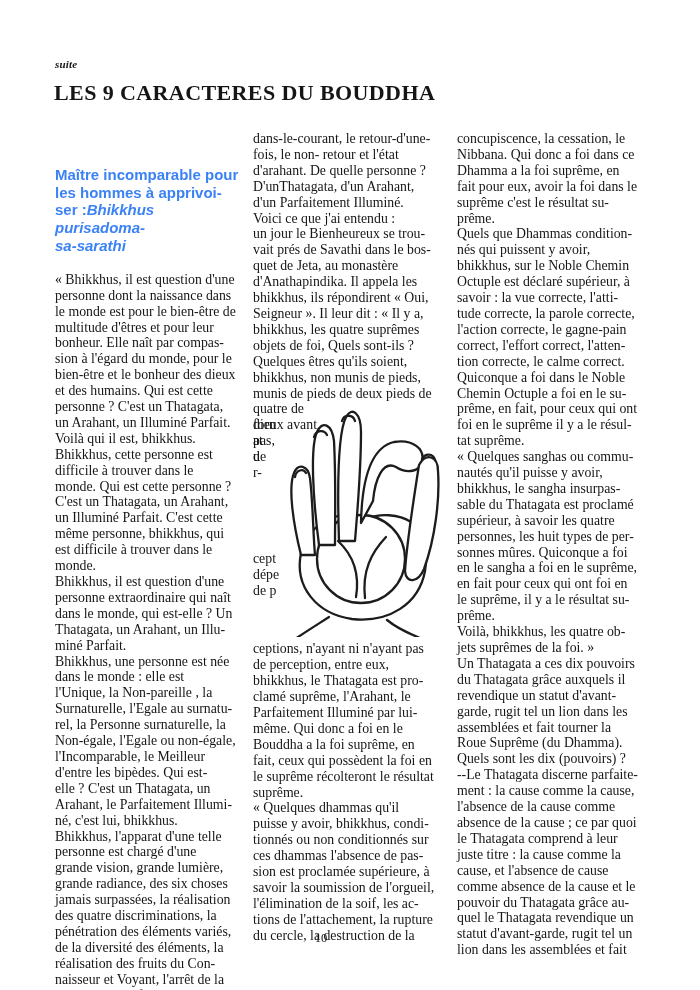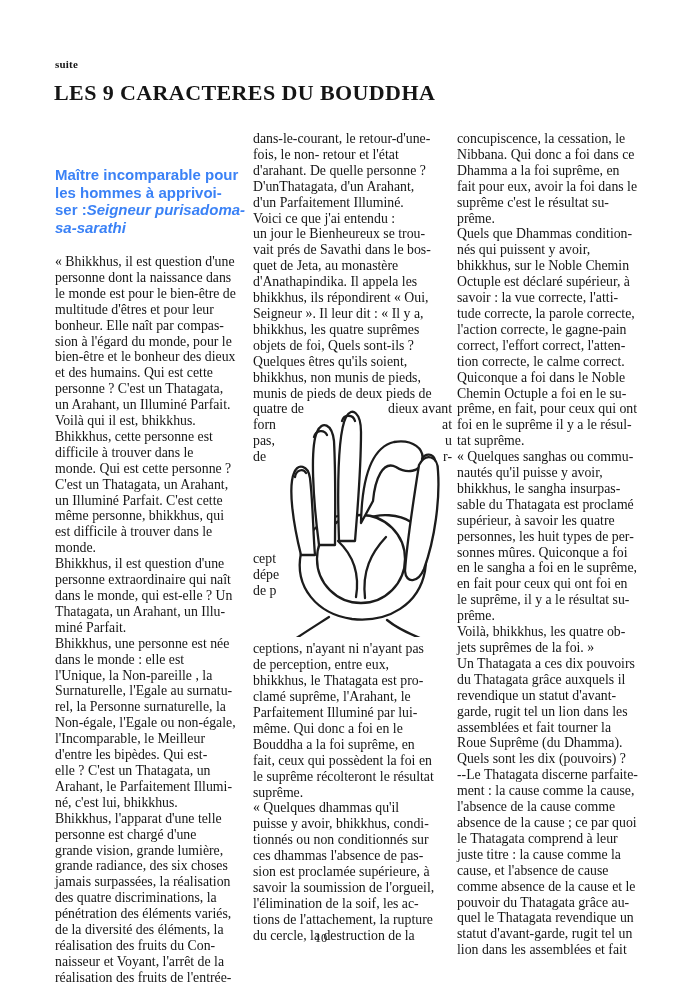--- a/index.html
+++ b/index.html
@@ -3,21 +3,21 @@
 <meta charset="utf-8">
 <style>
   html,body { margin:0; padding:0; background:#e8e8e8; }
   .page {
     position:relative; width:700px; height:990px; margin:0 auto;
     background:#ffffff; color:#151515; overflow:hidden;
     font-family:"Liberation Serif", serif;
   }
   .header-note {
     position:absolute; left:55px; top:58px;
-    font-size:11px; font-weight:bold; letter-spacing:0.2px;
+    font-size:11px; font-weight:bold; letter-spacing:0.2px;font-style:italic;
   }
   .page-title {
     position:absolute; left:54px; top:80px; width:600px;
     font-size:22px; font-weight:bold; letter-spacing:0.4px; white-space:nowrap;
   }
   .columns {
     position:absolute; left:55px; top:131px; width:606px;
     display:flex; gap:5px; align-items:flex-start;
   }
   .col { font-size:13.8px; line-height:15.9px; }
@@ -25,42 +25,42 @@
   .col-middle { width:199px; position:relative; }
   .col-right  { width:204px;font-family:Liberation Serif, serif; }
   .lines { white-space:pre-line; }
   .col-heading {
     font-family:"Liberation Sans", sans-serif;
     font-weight:bold; font-size:15px; line-height:17.8px;
     margin:17px 0 17px 0; white-space:pre-line;
   }
   .col-heading .it { font-style:italic; }
   .figure-zone { position:relative; height:240px; }
-  .frag-row { display:flex; justify-content:space-between; height:15.9px; }
+  .frag-row { display:flex; justify-content:space-between; height:15.9px;flex-direction:column; }
   .frag-lower-left { position:absolute; left:0; top:150px; white-space:pre-line; z-index:3; }
   .hand-svg { position:absolute; left:14px; top:2px; z-index:2; }
   .hand-svg path, .hand-svg circle { stroke:#1c1c1c; stroke-width:2.3; stroke-linecap:round; stroke-linejoin:round; }
   .page-number { position:absolute; left:0; top:931px; width:642px; text-align:center; font-size:12.5px; }
 </style>
 </head>
 <body>
 
 <div class="page">
 
   <div class="header-note">suite</div>
 
   <div class="page-title">LES 9 CARACTERES DU BOUDDHA</div>
 
   <div class="columns">
 
     <div class="col col-left">
       <div class="col-heading" style="color:#3b82f6;">
         <span>Maître incomparable pour
 les hommes à apprivoi-
-ser :</span><span class="it">Seigneur purisadoma-
+ser :</span><span class="it">Bhikkhus purisadoma-
 sa-sarathi</span>
       </div>
       <div class="lines">« Bhikkhus, il est question d'une
 personne dont la naissance dans
 le monde est pour le bien-être de
 multitude d'êtres et pour leur
 bonheur. Elle naît par compas-
 sion à l'égard du monde, pour le
 bien-être et le bonheur des dieux
 et des humains. Qui est cette

